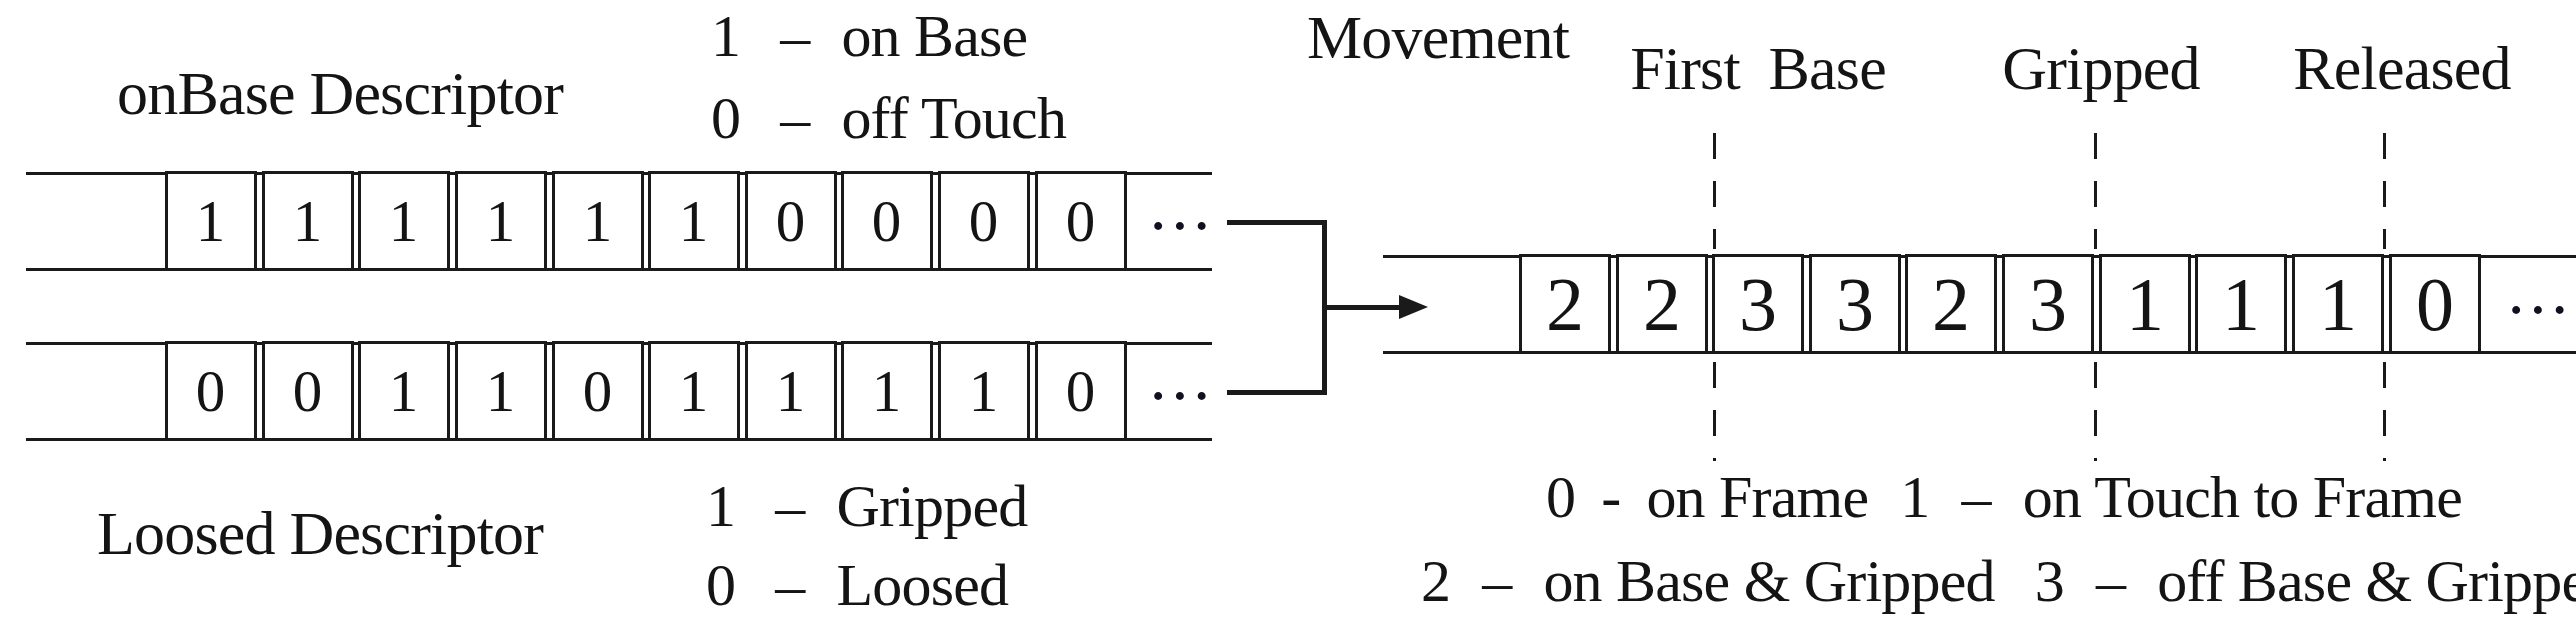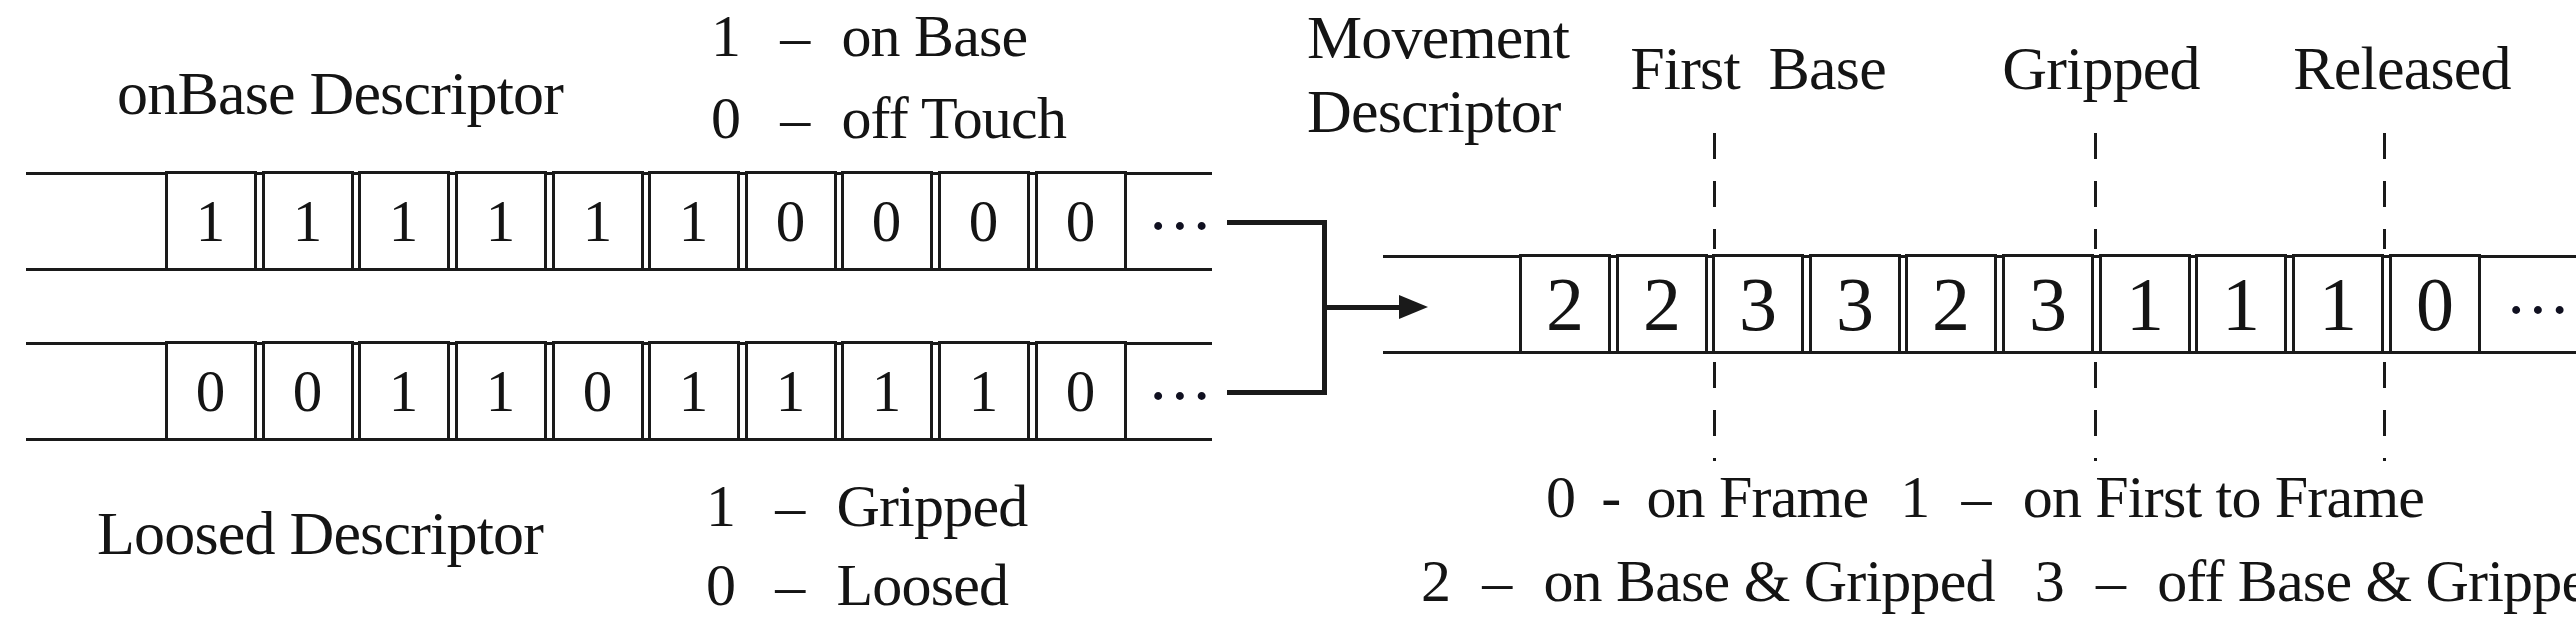--- a/index.html
+++ b/index.html
@@ -77,21 +77,20 @@
   <div class="abs legend-row" style="left:711px;top:87px;">
     <span>0</span>
       <span class="gap-xl"></span>
       <span>–</span>
       <span class="gap-lg"></span>
       <span>off Touch</span>
   </div>
 
   <div class="abs title-2line" style="left:1260px;top:0px;margin-left:47px;">
     <div>Movement</div>
-    <div>Descriptor</div>
   </div>
 
   <div class="abs event-label" style="left:1758px;top:37px;">First Base</div>
   <div class="abs event-label" style="left:2101px;top:37px;">Gripped</div>
   <div class="abs event-label" style="left:2402px;top:37px;">Released</div>
 
   <div class="vdash" style="left:1713px;top:133px;height:116px;"></div>
   <div class="vdash" style="left:1713px;top:362px;height:99px;"></div>
   <div class="vdash" style="left:2094px;top:133px;height:116px;"></div>
   <div class="vdash" style="left:2094px;top:362px;height:99px;"></div>
@@ -167,21 +166,21 @@
     <span>0</span>
       <span class="gap-md"></span>
       <span>-</span>
       <span class="gap-md"></span>
       <span>on Frame</span>
     <span class="gap-lg"></span>
     <span>1</span>
       <span class="gap-lg"></span>
       <span>–</span>
       <span class="gap-lg"></span>
-      <span>on First to Frame</span>
+      <span>on Touch to Frame</span>
   </div>
   <div class="abs legend-row" style="left:1421px;top:550px;">
     <span>2</span>
       <span class="gap-lg"></span>
       <span>–</span>
       <span class="gap-lg"></span>
       <span>on Base &amp; Gripped</span>
     <span class="gap-xl"></span>
     <span>3</span>
       <span class="gap-lg"></span>

